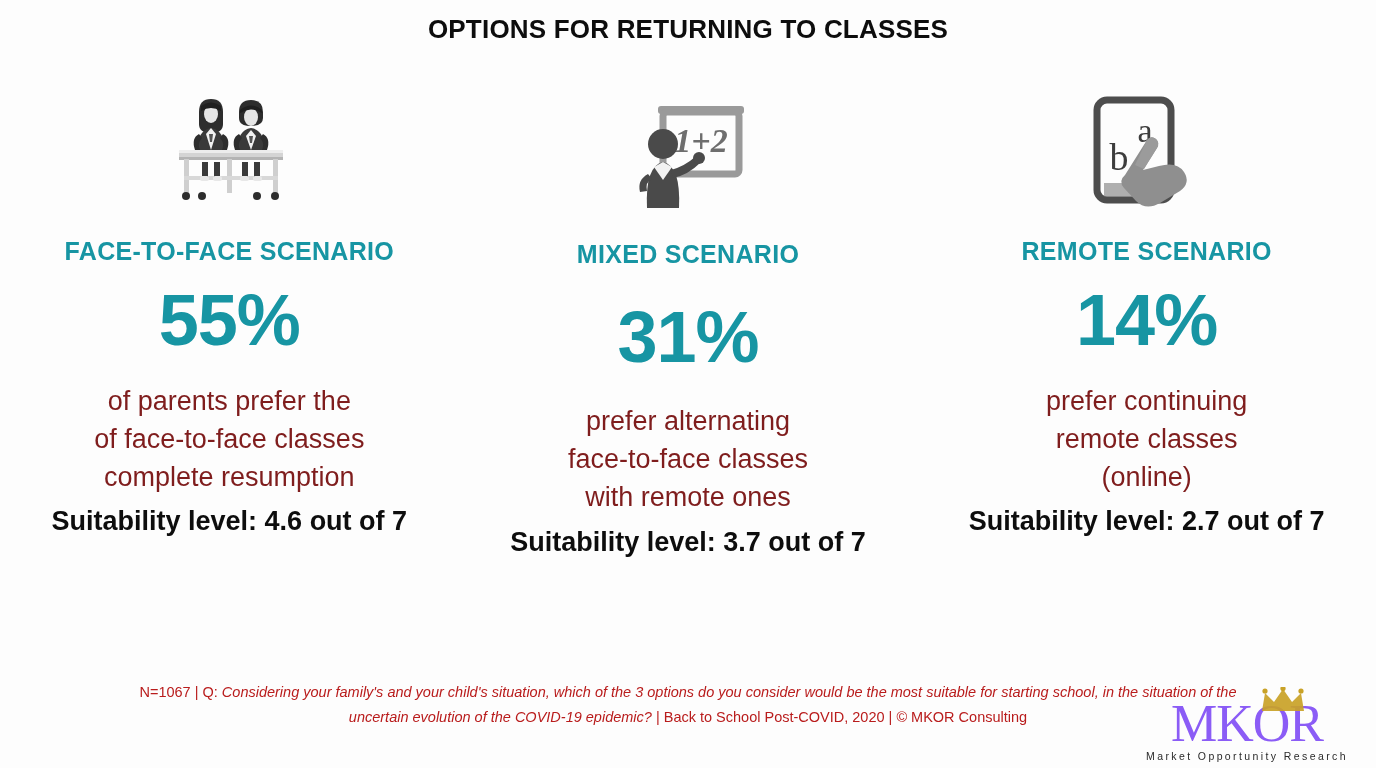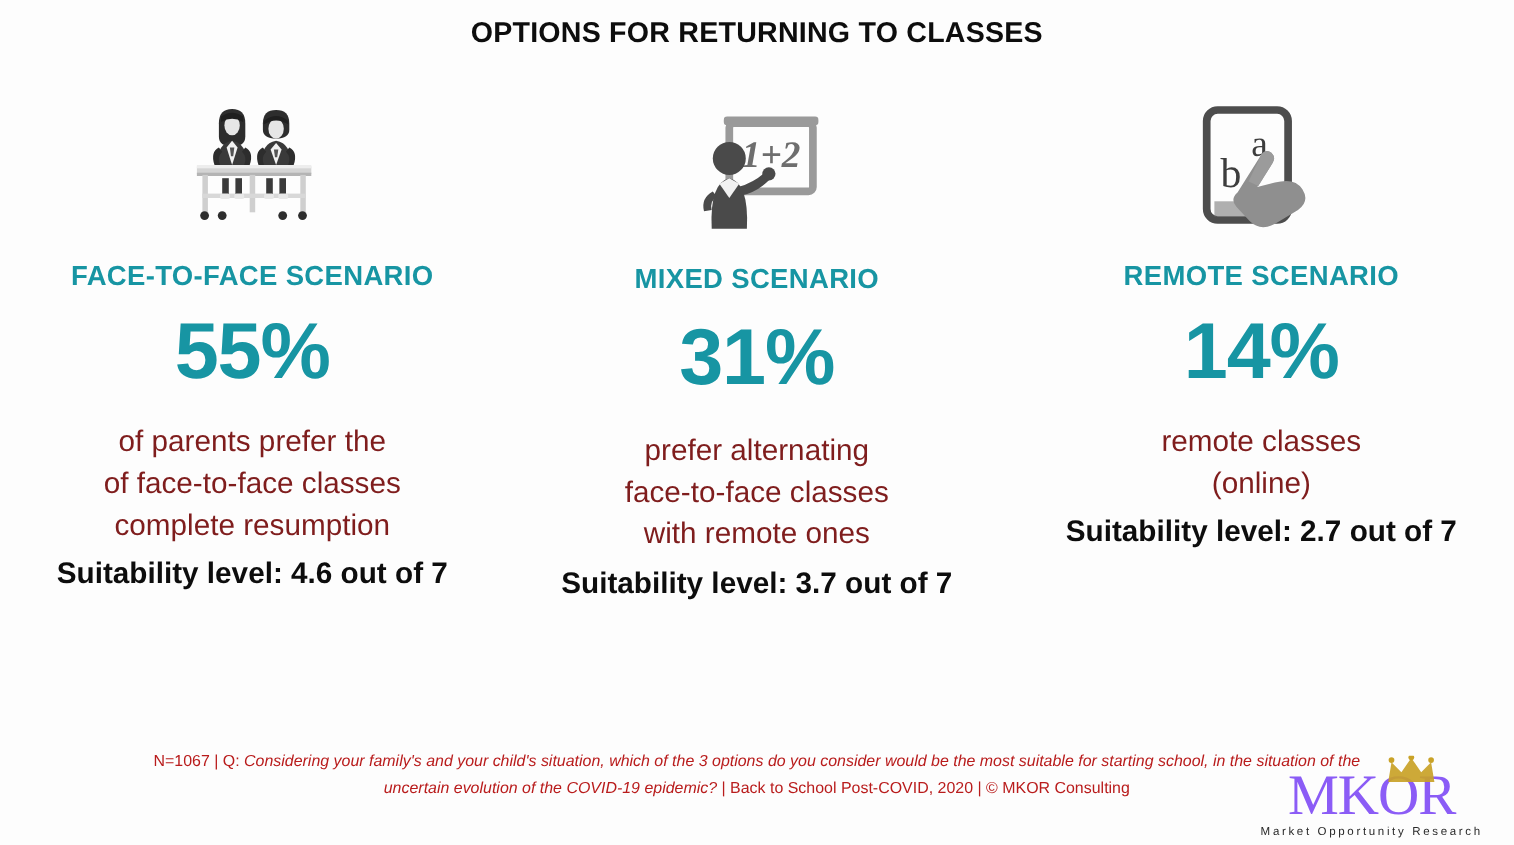--- a/index.html
+++ b/index.html
@@ -72,21 +72,21 @@
 
   
   .percent {
     font-size: 72px;
     font-weight: bold;
     color: #1795a3;
     line-height: 1.0;
     margin-top: 18px;
     letter-spacing: -1px;
   }
-  .col-mixed .percent { margin-top: 20px; }
+  .col-mixed .percent { margin-top: 32px; }
 
   
   .description {
     margin-top: 26px;
     font-size: 27px;
     font-weight: normal;
     line-height: 38px;
     color: #7f1d1d;
   }
   .col-mixed .description { margin-top: 29px; }
@@ -263,20 +263,21 @@
 
         <path d="M62 50 q4-5 9-1 q4 4 1 9 l-14 22 l16-4
                  q18-5 25 6 q7 11-4 19 l-20 12 q-14 8-24-2
                  l-12-13 q-6-7 1-13 z" fill="#8f8f8f"></path>
         <path d="M62 50 q4-5 9-1 q4 4 1 9 l-13 21 l-9-4 z" fill="#9b9b9b"></path>
       </svg>
     </div>
     <div class="scenario-label">REMOTE SCENARIO</div>
     <div class="percent">14%</div>
     <div class="description">
+      <div>prefer continuing</div>
       <div>remote classes</div>
       <div>(online)</div>
     </div>
     <div class="suitability">Suitability level: 2.7 out of 7</div>
   </div>
 
 </div>
 
 <div class="footnote">
   <span class="plain">N=1067 | Q: </span><span class="ital">Considering your family's and your child's situation, which of the 3 options do you consider would be the most suitable for starting school, in the situation of the uncertain evolution of the COVID-19 epidemic?</span><span class="plain"> | Back to School Post-COVID, 2020 | © MKOR Consulting</span>

